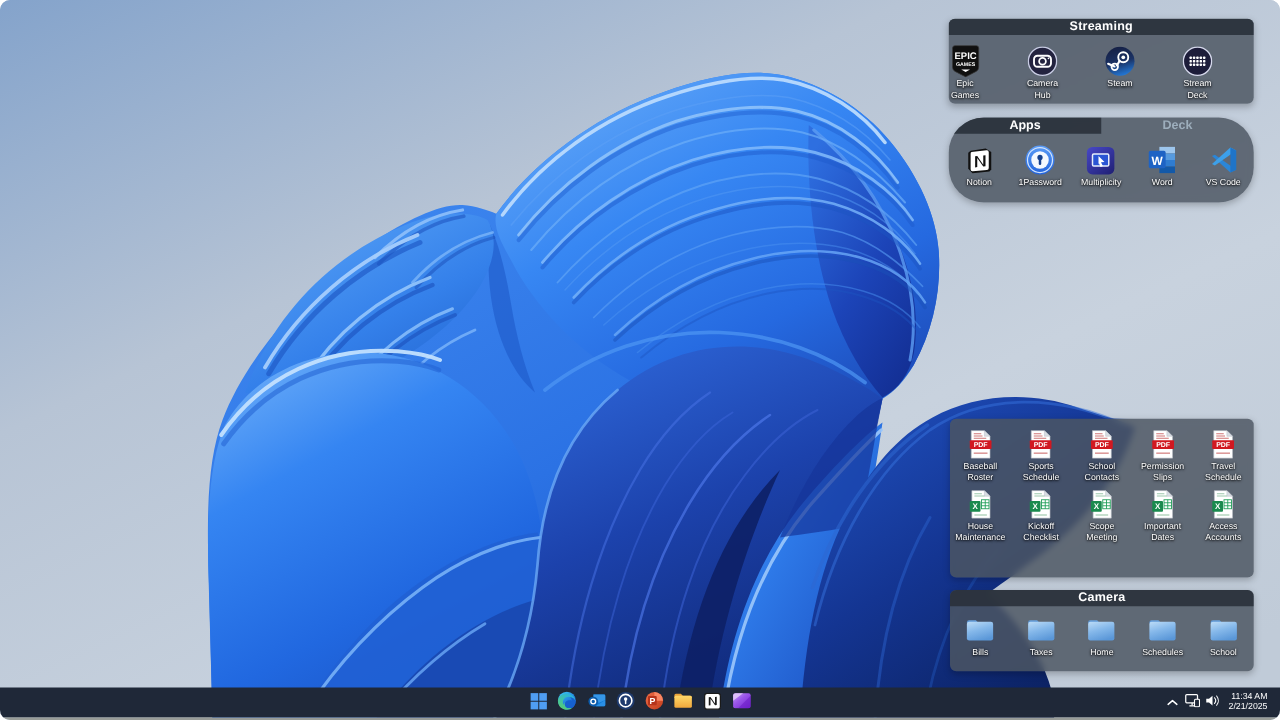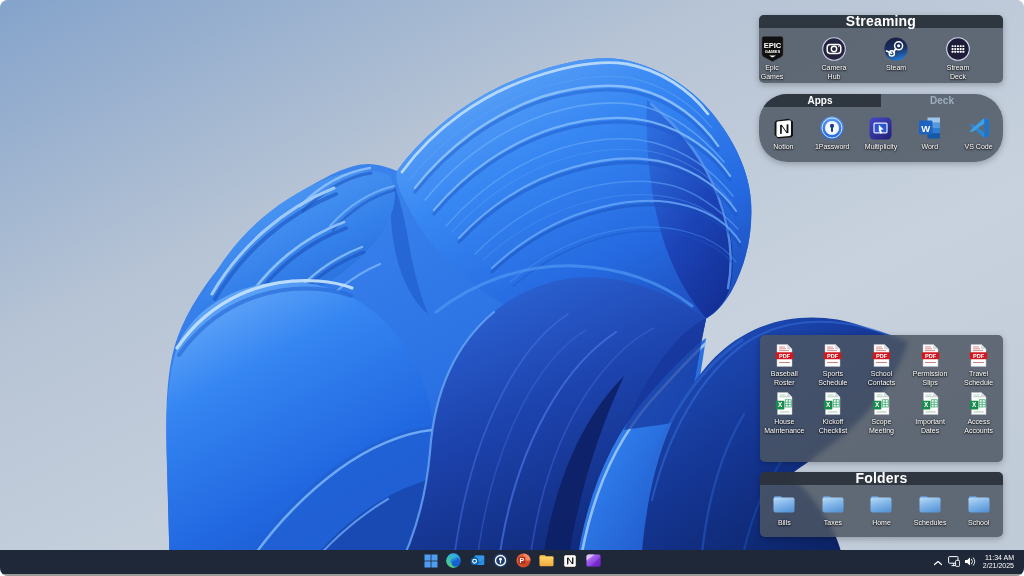--- a/index.html
+++ b/index.html
@@ -1,21 +1,21 @@
 <!DOCTYPE html>
 <html><head>
 <meta charset="utf-8">
 <style>
   html,body{margin:0;padding:0;background:#fff;}
   *{box-sizing:border-box;font-family:"Liberation Sans",sans-serif;}
   .screen{position:relative;width:1024px;height:576px;border-radius:8px;overflow:hidden;background:#b9c6d6;}
   .wall{position:absolute;left:0;top:0;width:1024px;height:576px;}
   
   .fence{position:absolute;border-radius:5px;overflow:hidden;background:rgba(76,86,98,0.84);box-shadow:0 2px 6px rgba(0,0,0,0.25);backdrop-filter:blur(2.5px);}
-  .fence .tbar{height:13px;background:rgba(42,50,60,0.92);color:#fff;font-size:14px;font-weight:bold;text-align:center;line-height:13px;letter-spacing:0.2px;}
+  .fence .tbar{height:13px;background:rgba(42,50,60,0.92);color:#fff;font-size:10px;font-weight:bold;text-align:center;line-height:13px;letter-spacing:0.2px;}
   .cells{display:flex;}
   .cell{width:48.8px;display:flex;flex-direction:column;align-items:center;}
   .lbl{font-size:7px;color:#fff;text-align:center;line-height:8.5px;margin-top:2px;text-shadow:0 1px 2px rgba(0,0,0,0.95),0 0 2px rgba(0,0,0,0.8);}
   .ic{width:26px;height:26px;display:flex;align-items:center;justify-content:center;}
   
   .taskbar{position:absolute;left:0;top:550px;width:1024px;height:24px;background:#1f2838;}
   .tb-icons{position:absolute;left:423px;top:3px;display:flex;gap:8.3px;}
   .tb-icons .ti{width:15px;height:15px;display:flex;align-items:center;justify-content:center;}
   .tray{position:absolute;right:10px;top:0;height:24px;display:flex;align-items:center;color:#fff;}
   .clock{font-size:7px;line-height:8px;text-align:right;color:#fff;}
@@ -494,21 +494,21 @@
               <text x="5.1" y="15.4" font-size="6.4" font-weight="bold" fill="#fff" text-anchor="middle" font-family="Liberation Sans">X</text>
               <path d="M4.5,20 h10" stroke="#8fbf9f" stroke-width="0.8"></path>
             </svg>
           </div>
           <div class="lbl">Access<br>Accounts</div>
         </div>
   </div>
 </div>
 
 <div class="fence" style="left:760px;top:472px;width:243px;height:65px;">
-  <div class="tbar">Folders</div>
+  <div class="tbar">Camera</div>
   <div class="cells" style="margin-top:6px;">
     <div class="cell">
           <div class="ic">
             <svg width="24" height="20" viewBox="0 0 24 20">
               <defs>
                 <linearGradient id="fldg" x1="0.2" y1="0" x2="0.6" y2="1">
                   <stop offset="0" stop-color="#b5d7f5"></stop>
                   <stop offset="0.45" stop-color="#85b8ea"></stop>
                   <stop offset="1" stop-color="#5a97d8"></stop>
                 </linearGradient>

